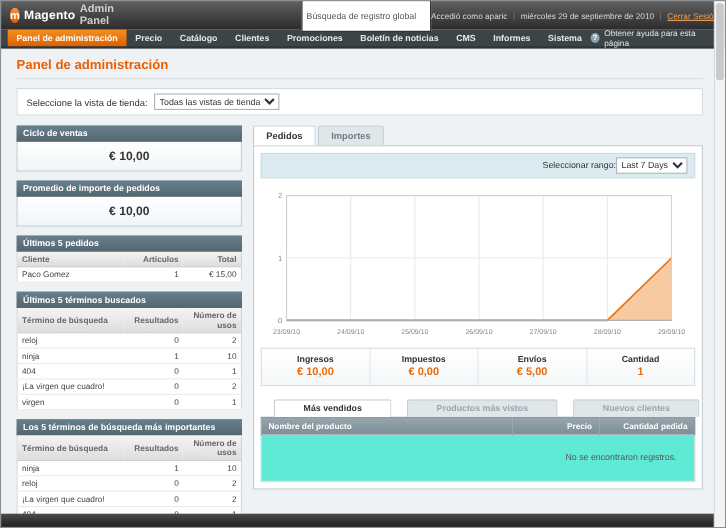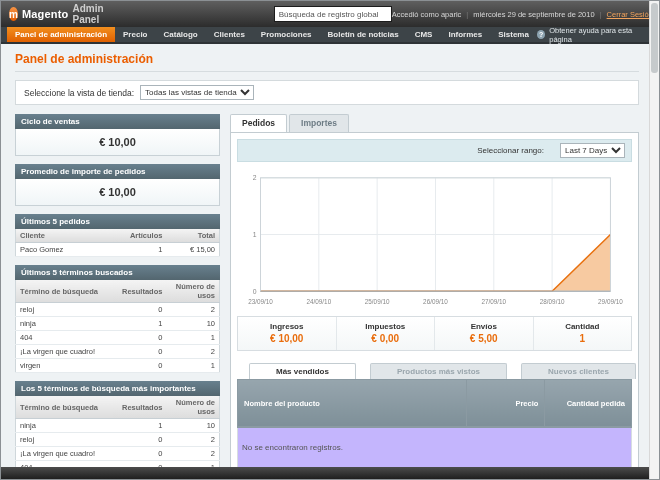--- a/index.html
+++ b/index.html
@@ -6,21 +6,21 @@
   html,body { background:#9aa0a4; }
   body { font-family:"Liberation Sans", sans-serif; }
   .screen { position:relative; width:660px; height:480px; background:#eef2f4; overflow:hidden; border:1px solid #8b9094; }
 
   
   .topbar { height:26px; background:linear-gradient(#5f5f5f,#2c2c2c); display:flex; align-items:center; padding:0 10px 0 8px; color:#fff; }
   .logo { display:flex; align-items:center; gap:4px; cursor:pointer; }
   .logo-icon { width:14px; height:14px; border-radius:50%; background:linear-gradient(#f79445,#e35a00); color:#fff; font-size:10px; font-weight:bold; display:flex; align-items:center; justify-content:center; }
   .logo-text { font-size:11px; font-weight:bold; letter-spacing:.2px; }
   .logo-sub { font-size:10px; color:#cfcfcf; font-weight:bold; }
-  .global-search { margin-left:165px; width:118px; height:16px; font-size:8px; border:1px solid #1c1c1c; padding:0 4px; background:#fff; color:#333; font-family:"Liberation Sans", sans-serif; }
+  .global-search { margin-left:165px; width:118px; height:29px; font-size:8px; border:1px solid #1c1c1c; padding:0 4px; background:#fff; color:#333; font-family:"Liberation Sans", sans-serif; }
   .global-search::placeholder { color:#555; }
   .user-area { margin-left:auto; display:flex; align-items:center; gap:5px; font-size:7.5px; color:#d8d8d8; white-space:nowrap; }
   .user-area .sep { color:#777; }
   .logout { color:#f2a45d; text-decoration:underline; cursor:pointer; }
 
   
   .navbar { height:17px; background:#3d4448; display:flex; align-items:stretch; padding-left:6px; border-bottom:2px solid #2e3336; }
   .nav-item { display:flex; align-items:center; padding:0 8px; font-size:8px; font-weight:bold; color:#e8e8e8; cursor:pointer; white-space:nowrap; }
   .nav-item.active { background:linear-gradient(#f28f1f,#e06000); color:#fff; }
   .nav-help { margin-left:auto; display:flex; align-items:center; gap:4px; padding-right:10px; font-size:7.5px; color:#dfe5e8; cursor:pointer; }
@@ -46,38 +46,38 @@
   table.mini th { background:linear-gradient(#f4f4f4,#dddddd); color:#666; font-weight:bold; text-align:left; padding:2px 4px; border-bottom:1px solid #c7cfd4; }
   table.mini td { padding:2px 4px; border-bottom:1px solid #e6ebee; color:#444; overflow:hidden; white-space:nowrap; text-overflow:ellipsis; }
   table.mini th:nth-child(2), table.mini td:nth-child(2),
   table.mini th:nth-child(3), table.mini td:nth-child(3) { text-align:right; width:26%; }
 
   
   .tabs { display:flex; gap:2px; }
   .tab { background:#e1e6e9; border:1px solid #c3ccd1; border-bottom:none; padding:3px 11px 4px; font-size:8.5px; font-weight:bold; color:#6d7c85; border-radius:2px 2px 0 0; cursor:pointer; white-space:nowrap; }
   .tab.active { background:#fff; color:#333; }
   .panel { border:1px solid #c3ccd1; background:#fff; padding:6px; }
-  .range-bar { background:#dcebef; border:1px solid #c9dde2; padding:3px 6px; display:flex; justify-content:flex-end; align-items:center; gap:16px; font-size:8px; color:#333; margin-bottom:6px; }
+  .range-bar { background:#dcebef; border:1px solid #c9dde2; padding:3px 6px; display:flex; justify-content:flex-end; align-items:center; gap:0; font-size:8px; color:#333; margin-bottom:6px; }
   .chart-wrap { padding:2px 2px 0; }
   .chart-wrap svg { width:100%; height:auto; display:block; }
 
   .stats-row { display:flex; border:1px solid #d7dde1; background:linear-gradient(#ffffff,#f4f7f8); margin-top:4px; }
   .stat { flex:1; text-align:center; padding:5px 2px 6px; border-right:1px solid #e3e8eb; }
   .stat:last-child { border-right:none; }
   .stat-label { font-size:8px; font-weight:bold; color:#333; margin-bottom:2px;text-align:center; }
   .stat-value { font-size:10px; font-weight:bold; color:#e96d0d; }
 
   .grid-tabs { display:flex; gap:2px; margin-top:12px; }
   .grid-tabs .tab { font-size:8px; padding:3px 26px;margin-left:12px; }
   .grid-tabs .tab.inactive { color:#9aa6ad; }
   .grid-table { width:100%; border-collapse:collapse; font-size:7.5px; }
-  .grid-table th { background:linear-gradient(#97a6ae,#7e8f98); color:#fff; font-weight:bold; text-align:left; padding:19px 6px; border:1px solid #8b9aa2; }
+  .grid-table th { background:linear-gradient(#97a6ae,#7e8f98); color:#fff; font-weight:bold; text-align:left; padding:3px 6px; border:1px solid #8b9aa2; }
   .grid-table th:nth-child(2){ width:20%; text-align:right; }
   .grid-table th:nth-child(3){ width:22%; text-align:right;margin-top:24px; }
-  .grid-empty { background:#c4b5fd; border:1px solid #d7dde1; border-top:none; text-align:left; font-size:8px; color:#555; padding:15px 4px 17px; }
+  .grid-empty { background:#5eead4; border:1px solid #d7dde1; border-top:none; text-align:right; font-size:8px; color:#555; padding:15px 16px 17px; }
 
   
   .footbar { position:absolute; left:0; right:10px; bottom:0; height:12px; background:linear-gradient(#4c4c4c,#1f1f1f); }
   .scrollbar { position:absolute; top:0; right:0; width:10px; height:480px; background:#f3f3f3; border-left:1px solid #d8d8d8; }
   .scroll-thumb { position:absolute; top:2px; left:1px; width:7px; height:70px; background:#c6cacc; border-radius:3px; }
 </style>
 </head>
 <body>
 
 <div class="screen">

